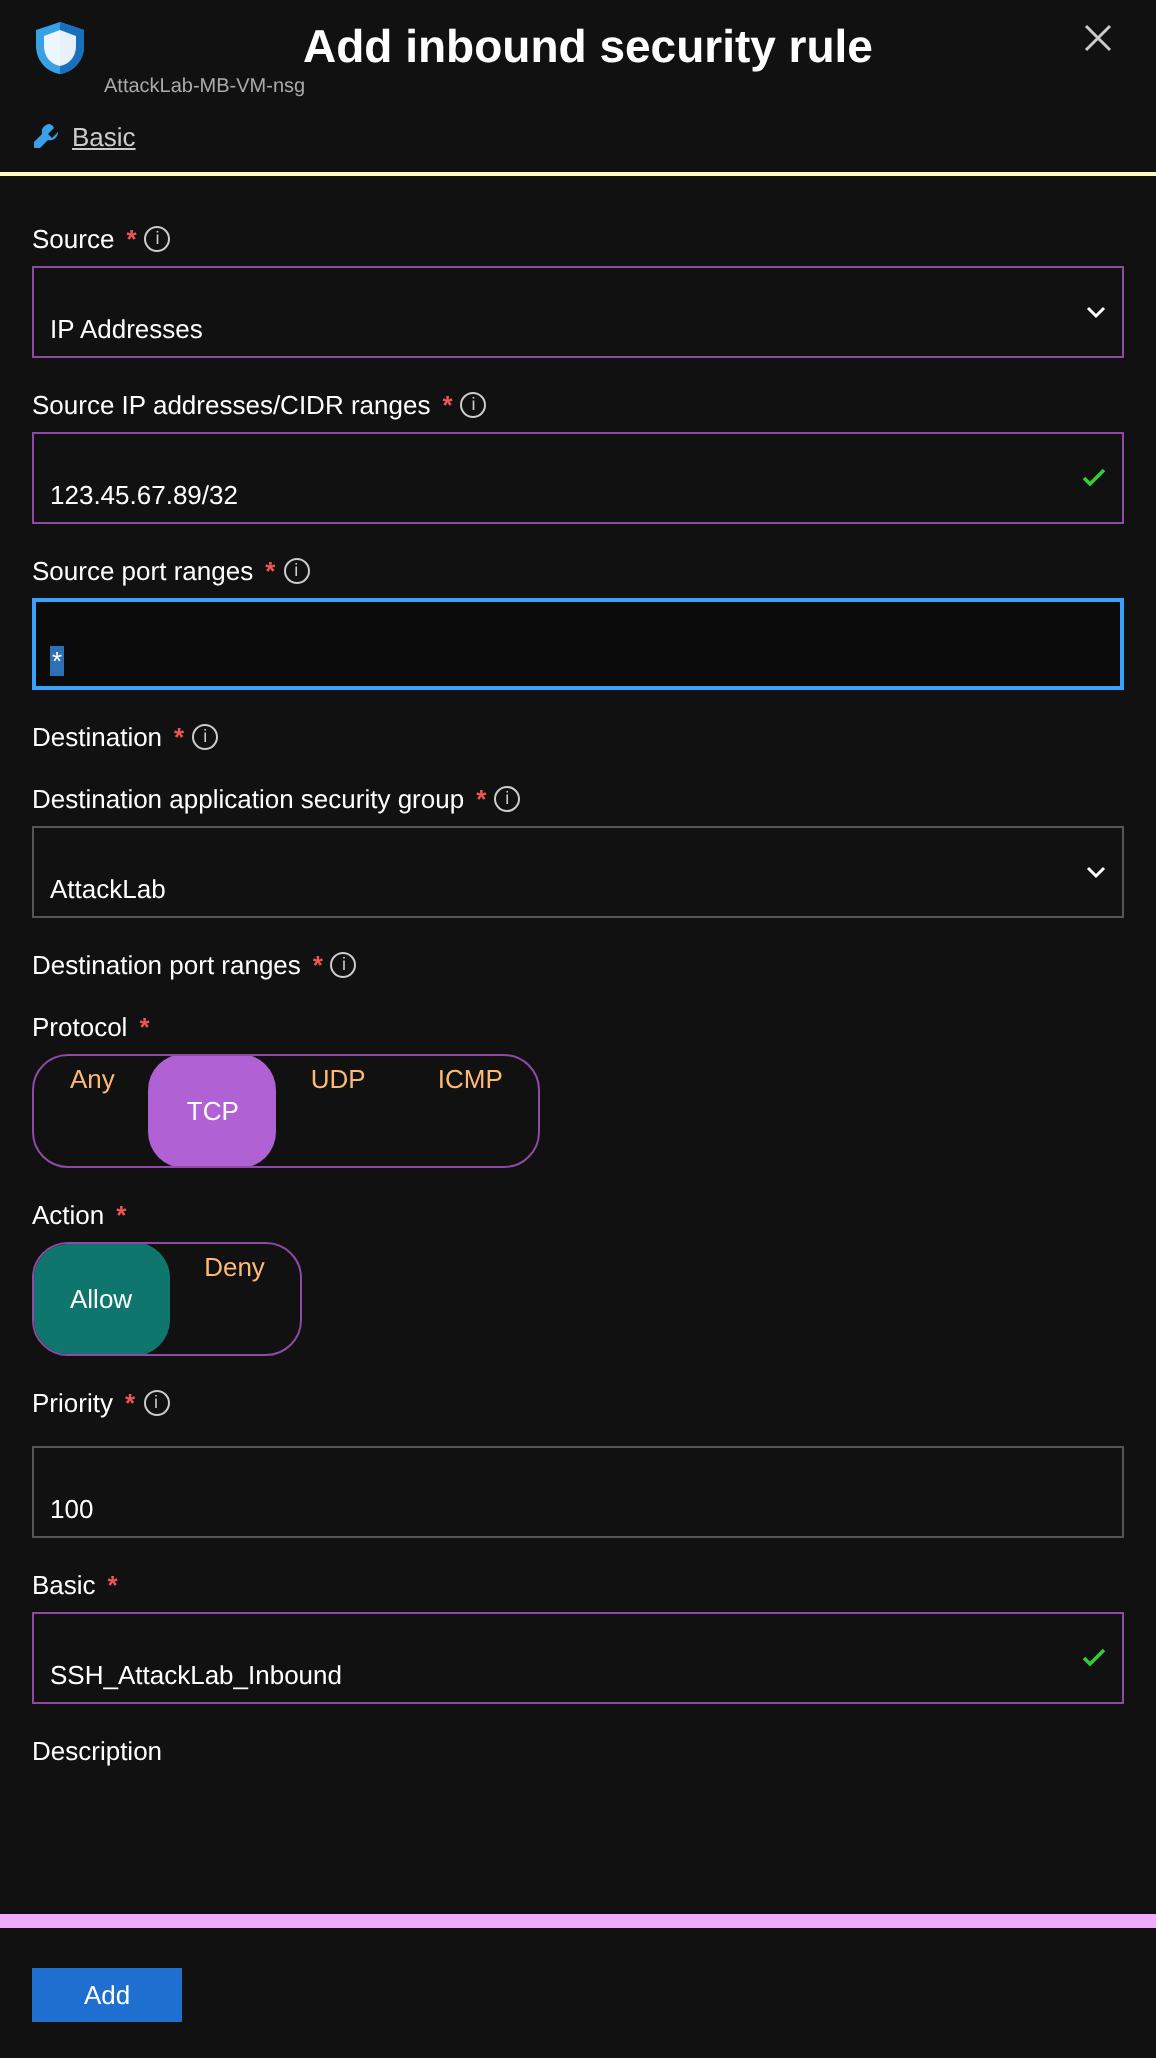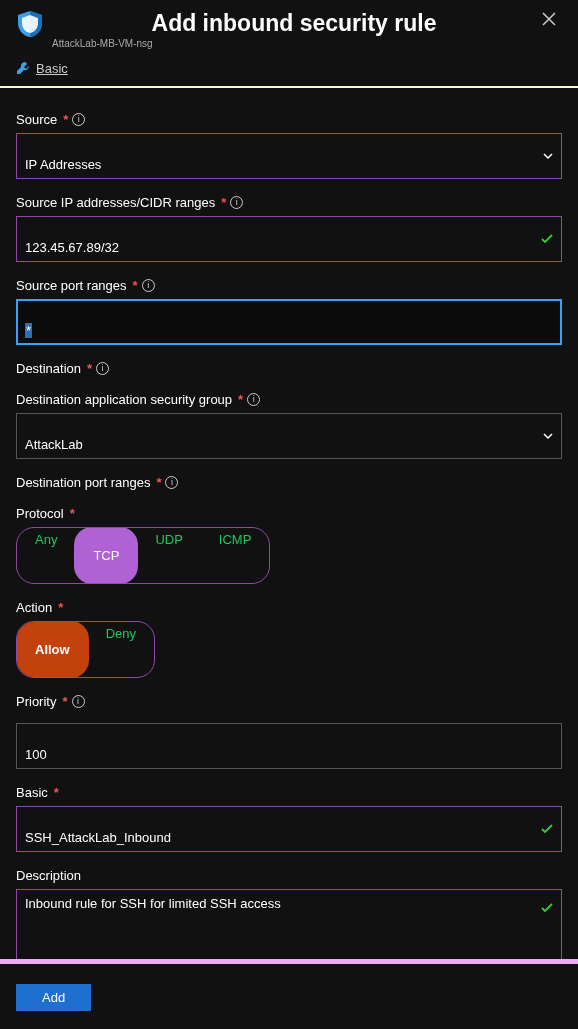--- a/index.html
+++ b/index.html
@@ -83,45 +83,44 @@
   .pill-group {
     display: flex;
     border: 1px solid #8f4aa8;
     border-radius: 18px;
     overflow: hidden;
     width: fit-content;
   }
   .pill {
     padding: 4px 18px;
     font-size: 13px;
-    color: #22c55e;
+    color: #fdba74;
     cursor: pointer;
     min-width: 54px;
     text-align: center;
   }
   .pill.selected {
     background: #b061d4;
     color: #fff;
     border-radius: 18px;
     margin: -1px;
     padding: 21px 19px;
   }
   .pill.selected.allow {
-    background: #c2410c;
-    font-weight: bold;
+    background: #0f766e;
   }
   .textarea {
     height: 78px;
     resize: none;
     padding: 6px 28px 6px 8px;
   }
   .textarea-wrap { position: relative; }
   .textarea-wrap .check { top: 12px; transform: none; }
   .footer {
-    border-top: 5px solid #f0abfc;
+    border-top: 7px solid #f0abfc;
     padding: 20px 16px 18px 16px;
   }
   .btn-primary {
     background: #1f6fd1;
     color: #fff;
     border: none;
     padding: 6px 26px;
     font-size: 13px;
     cursor: pointer;
   }
@@ -294,29 +293,19 @@
             <path d="M2 7l3 3 7-7" stroke="#3c3" stroke-width="1.8" fill="none"></path>
           </svg>
       </span>
     </div>
   </div>
 
   <div class="field">
     <div class="field-label">
       <span>Description</span>
     </div>
-    <div class="textarea-wrap">
-      <div class="textarea">
-        <span>Inbound rule for SSH for limited SSH access</span>
-      </div>
-      <span class="check">
-        <svg width="14" height="14" viewBox="0 0 14 14">
-            <path d="M2 7l3 3 7-7" stroke="#3c3" stroke-width="1.8" fill="none"></path>
-          </svg>
-      </span>
-    </div>
   </div>
 
 </div>
 
 <div class="footer">
   <button class="btn-primary">Add</button>
 </div>
 
 </body></html>

